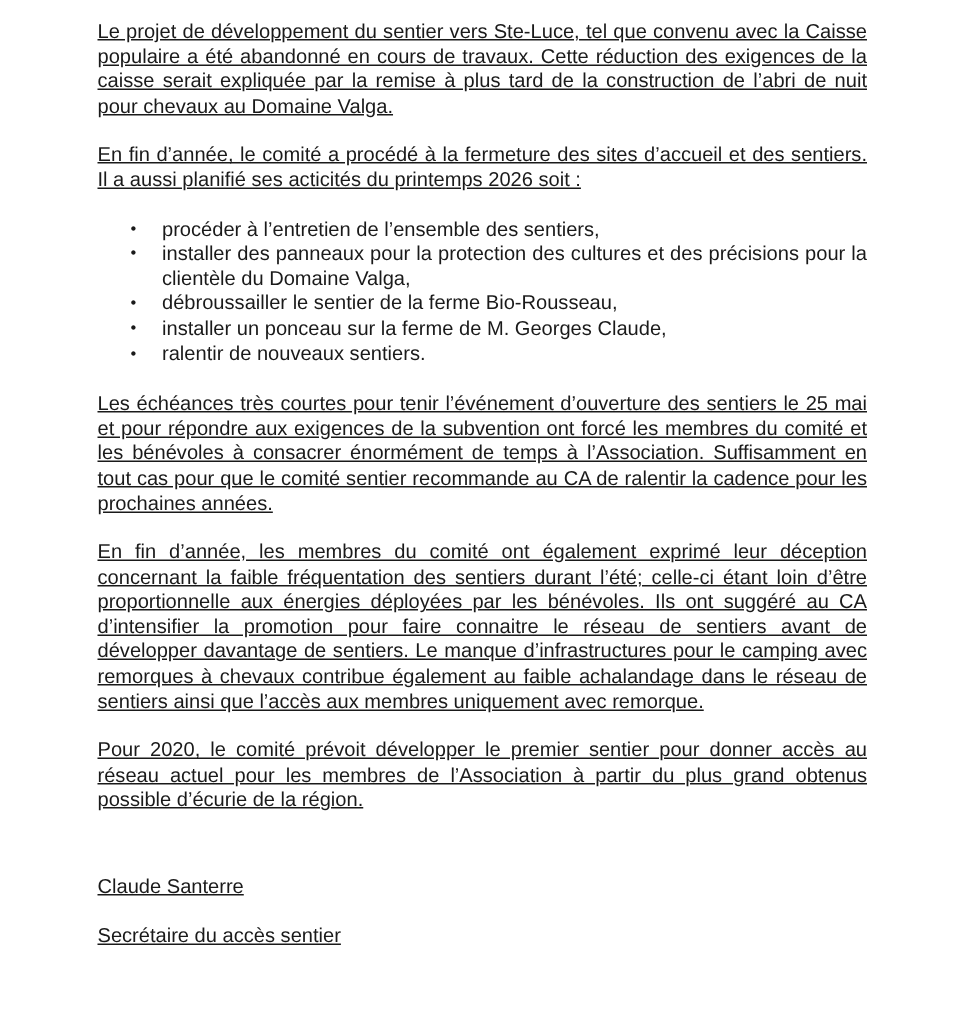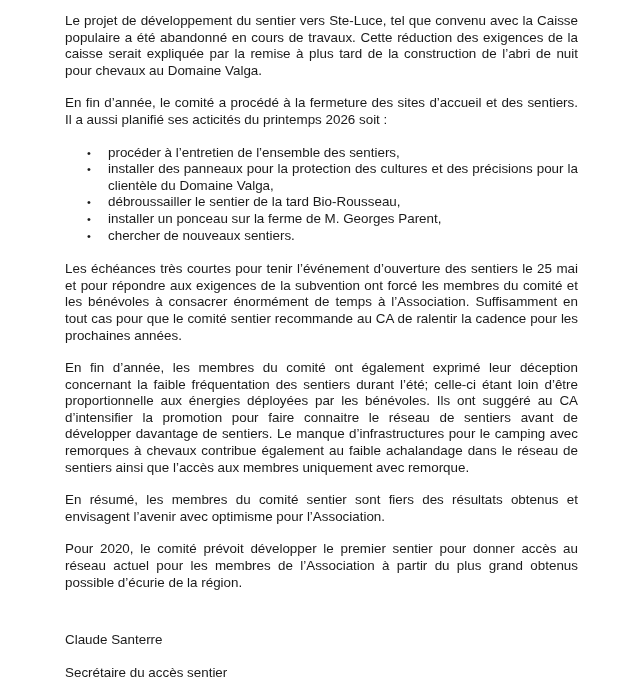--- a/index.html
+++ b/index.html
@@ -1,40 +1,39 @@
 <!DOCTYPE html>
 <html><head>
 <meta charset="utf-8">
 <style>
   html, body { margin: 0; padding: 0; background: #ffffff; }
   body { width: 642px; height: 681px; overflow: hidden; position: relative;
     font-family: "Liberation Sans", sans-serif; font-size: 13.4px; color: #1a1a1a; }
   .page { position: absolute; left: 65px; top: 13px; width: 513px; }
-  p { margin: 0 0 16px 0; line-height: 16.6px; text-align: justify; }
+  p { margin: 0 0 16px 0; line-height: 16.6px; text-align: justify; text-decoration: underline; }
   ul { margin: 0 0 17px 0; padding: 0; list-style: none; }
   li { position: relative; padding-left: 43px; line-height: 16.6px; text-align: justify; }
   li .bullet { position: absolute; left: 22px; top: 0; font-size: 11px; }
   .sig { text-align: left; }
   .sig-name { margin-top: 41px; }
 </style>
 </head>
 <body>
 
 <div class="page">
   <p>Le projet de développement du sentier vers Ste-Luce, tel que convenu avec la Caisse populaire a été abandonné en cours de travaux. Cette réduction des exigences de la caisse serait expliquée par la remise à plus tard de la construction de l’abri de nuit pour chevaux au Domaine Valga.</p>
   <p>En fin d’année, le comité a procédé à la fermeture des sites d’accueil et des sentiers. Il a aussi planifié ses acticités du printemps 2026 soit :</p>
 
   <ul>
     <li><span class="bullet">•</span><span>procéder à l’entretien de l’ensemble des sentiers,</span></li>
     <li><span class="bullet">•</span><span>installer des panneaux pour la protection des cultures et des précisions pour la clientèle du Domaine Valga,</span></li>
-    <li><span class="bullet">•</span><span>débroussailler le sentier de la tard  Bio-Rousseau,</span></li>
-    <li><span class="bullet">•</span><span>installer un ponceau sur la ferme de M. Georges Parent,</span></li>
-    <li><span class="bullet">•</span><span>chercher de nouveaux sentiers.</span></li>
+    <li><span class="bullet">•</span><span>débroussailler le sentier de la ferme  Bio-Rousseau,</span></li>
+    <li><span class="bullet">•</span><span>installer un ponceau sur la ferme de M. Georges Claude,</span></li>
+    <li><span class="bullet">•</span><span>ralentir de nouveaux sentiers.</span></li>
   </ul>
 
   <p>Les échéances très courtes pour tenir l’événement d’ouverture des sentiers le 25 mai et pour répondre aux exigences de la subvention ont forcé les membres du comité et les bénévoles à consacrer énormément de temps à l’Association. Suffisamment en tout cas pour que le comité sentier recommande au CA de ralentir la cadence pour les prochaines années.</p>
   <p>En fin d’année, les membres du comité ont également exprimé leur déception concernant la faible fréquentation des sentiers durant l’été; celle-ci étant loin d’être proportionnelle aux énergies déployées par les bénévoles. Ils ont suggéré au CA d’intensifier la promotion pour faire connaitre le réseau de sentiers avant de développer davantage de sentiers. Le manque d’infrastructures pour le camping avec remorques à chevaux contribue également au faible achalandage dans le réseau de sentiers ainsi que l’accès aux membres uniquement avec remorque.</p>
-  <p>En résumé, les membres du comité sentier sont fiers des résultats obtenus et envisagent l’avenir avec optimisme pour l’Association.</p>
   <p>Pour 2020, le comité prévoit développer le premier sentier pour donner accès au réseau actuel pour les membres de l’Association à partir du plus grand obtenus possible d’écurie de la région.</p>
 
   <p class="sig sig-name">Claude Santerre</p>
   <p class="sig">Secrétaire du accès sentier</p>
 </div>
 
 </body></html>

